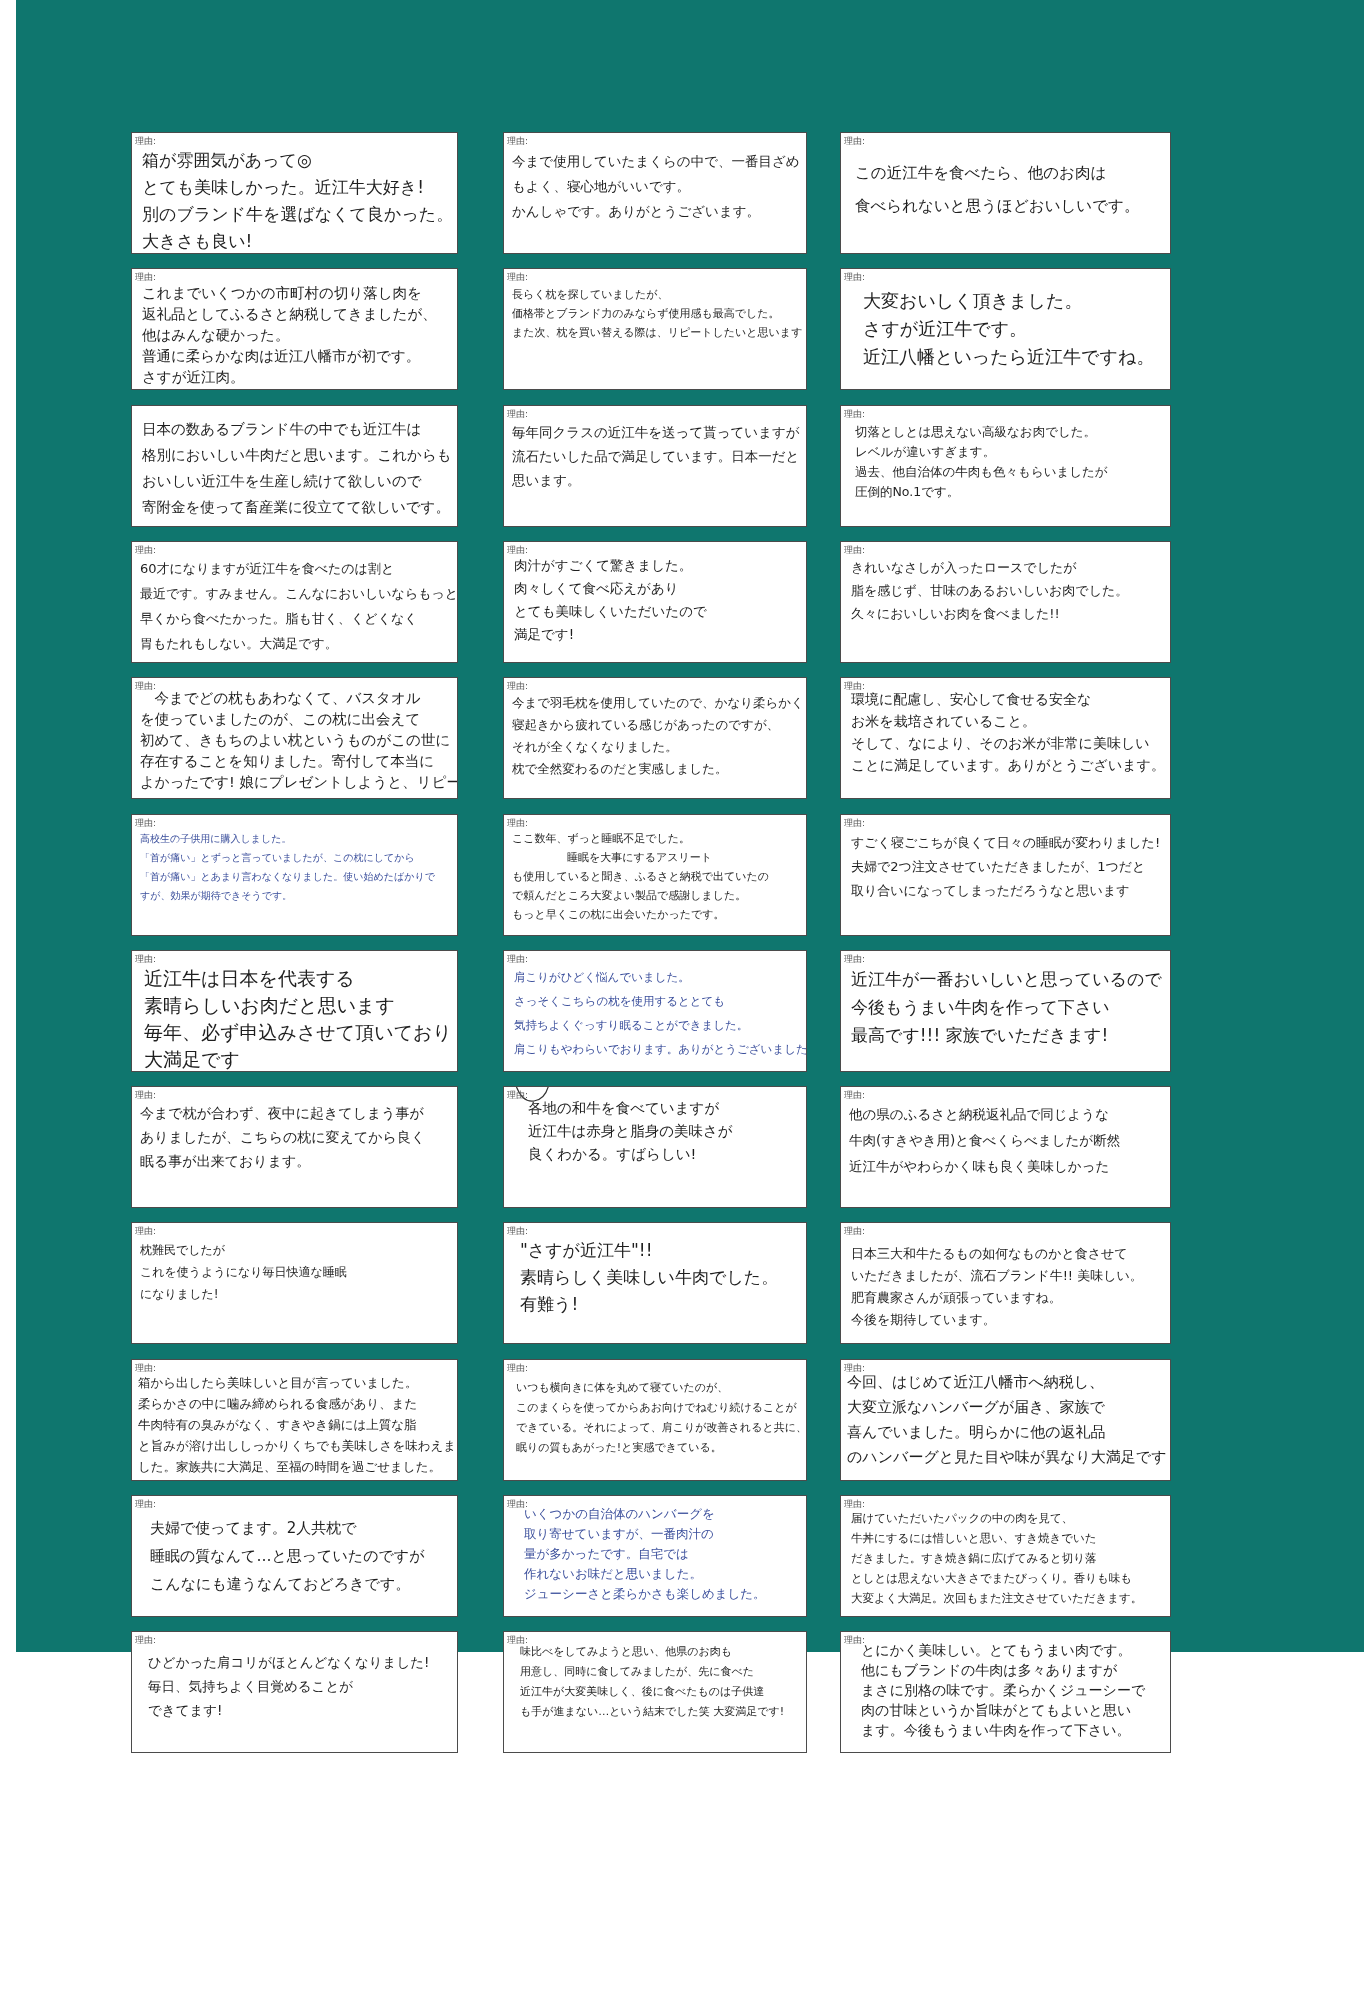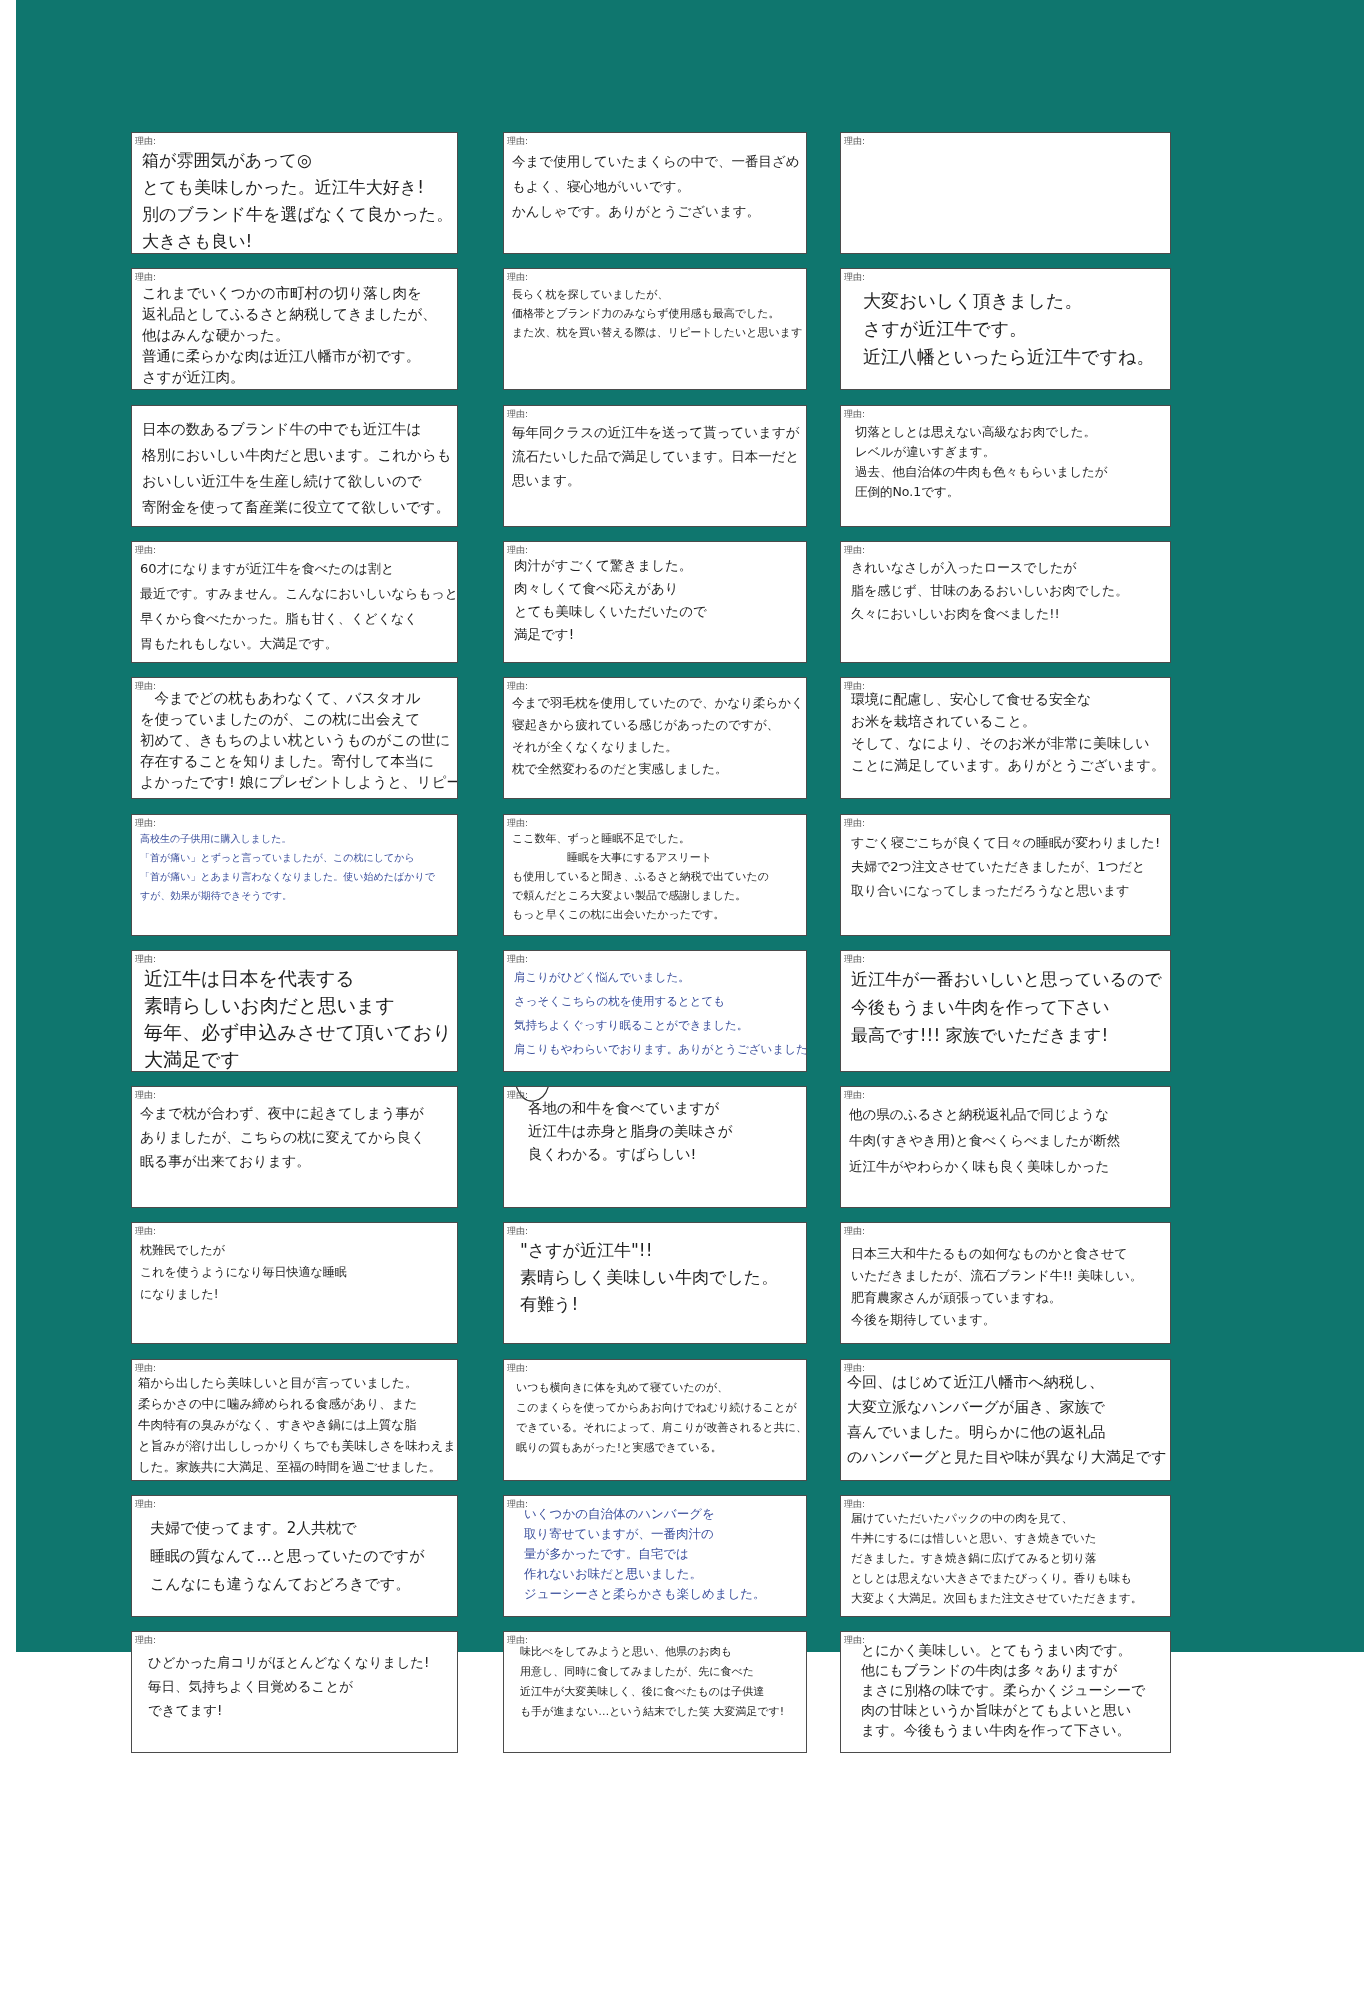--- a/index.html
+++ b/index.html
@@ -31,20 +31,22 @@
 大きさも良い!</div>
   </div>
   <div class="card c2" style="top:132px">
     <span class="lbl">理由:</span>
     <div class="hw" style="left:8px;top:16px;font-size:13.5px;line-height:25px">今まで使用していたまくらの中で、一番目ざめ
 もよく、寝心地がいいです。
 かんしゃです。ありがとうございます。</div>
   </div>
   <div class="card c3" style="top:132px">
     <span class="lbl">理由:</span>
+    <div class="hw" style="left:14px;top:24px;font-size:15.5px;line-height:33px">この近江牛を食べたら、他のお肉は
+食べられないと思うほどおいしいです。</div>
   </div>
 
   <div class="card c1" style="top:268px">
     <span class="lbl">理由:</span>
     <div class="hw" style="left:10px;top:14px;font-size:14.5px;line-height:21px">これまでいくつかの市町村の切り落し肉を
 返礼品としてふるさと納税してきましたが、
 他はみんな硬かった。
 普通に柔らかな肉は近江八幡市が初です。
 さすが近江肉。</div>
   </div>

